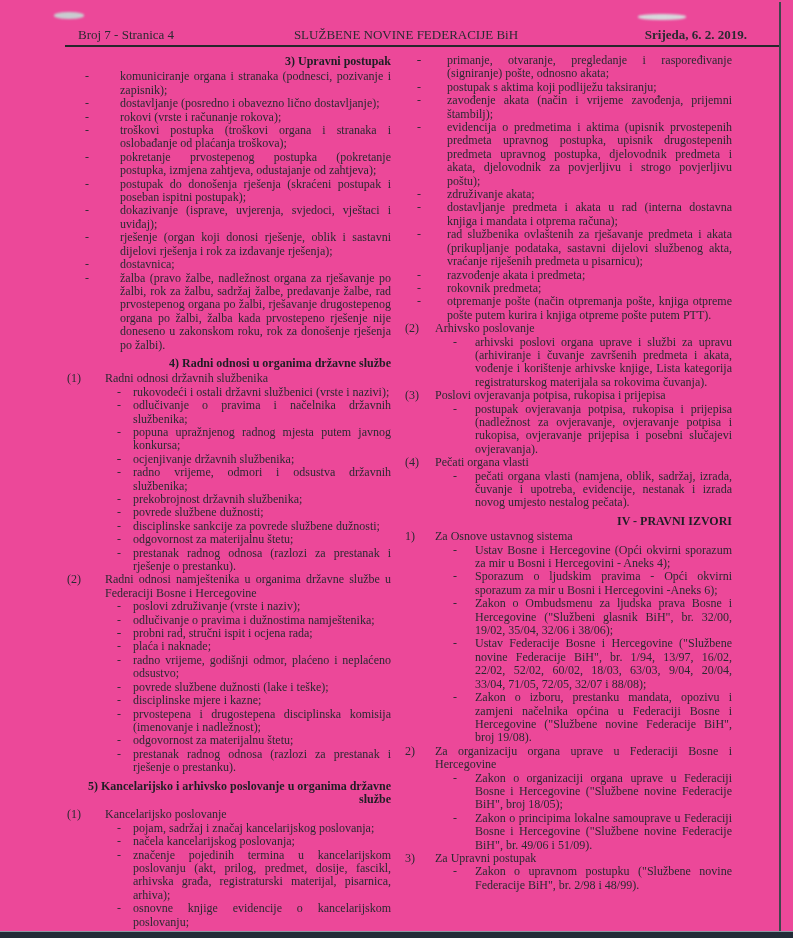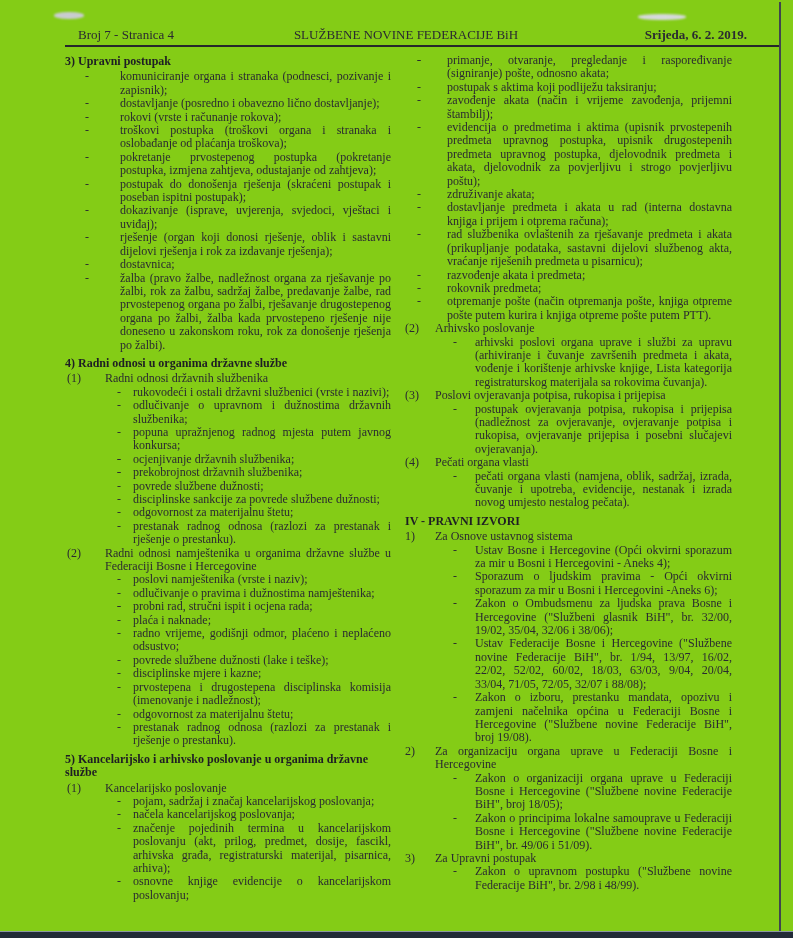--- a/index.html
+++ b/index.html
@@ -1,33 +1,33 @@
 <!DOCTYPE html>
 <html><head>
 <meta charset="utf-8">
 <style>
   html,body { margin:0; padding:0; background:#ffffff; }
   .page {
     position:relative; width:793px; height:938px; overflow:hidden;
-    background:#84cc16; font-family:"Liberation Serif", serif; color:#2a2a31;
+    background:#ec4899; font-family:"Liberation Serif", serif; color:#2a2a31;
   }
   
   .header { position:absolute; top:27px; left:65px; width:682px; height:18px; font-size:13px; }
   .h-left   { position:absolute; left:13px; top:0; }
   .h-center { position:absolute; left:50%; top:0; transform:translateX(-50%); white-space:nowrap; }
   .h-right  { position:absolute; right:0; top:0;font-weight:bold; }
   .rule { position:absolute; top:45px; left:65px; width:714px; height:2px; background:#26272b; }
 
   
   .cols { position:absolute; top:54px; left:65px; width:667px; display:flex; gap:14px; }
   .col { font-size:12px; line-height:13.4px; }
   .col-left  { width:326px; }
   .col-right { width:327px; }
 
-  .heading { font-weight:bold; color:#1e1e24; margin:5px 0 2px 0; text-align:left; }
+  .heading { font-weight:bold; color:#1e1e24; margin:5px 0 2px 0; text-align:right; }
   .col .heading:first-child { margin-top:1px; }
 
   .item { position:relative; text-align:justify; }
   .marker { position:absolute; top:0; }
 
   
   .col-left .lvl1 { padding-left:55px; } .col-left .lvl1 .marker { left:20px; }
   .col-left .lvl2 { padding-left:40px; } .col-left .lvl2 .marker { left:2px; }
   .col-left .lvl3 { padding-left:68px; } .col-left .lvl3 .marker { left:52px; }
 
@@ -66,32 +66,32 @@
         <div class="item lvl1"><span class="marker">-</span><span>troškovi postupka (troškovi organa i stranaka i oslobađanje od plaćanja troškova);</span></div>
         <div class="item lvl1"><span class="marker">-</span><span>pokretanje prvostepenog postupka (pokretanje postupka, izmjena zahtjeva, odustajanje od zahtjeva);</span></div>
         <div class="item lvl1"><span class="marker">-</span><span>postupak do donošenja rješenja (skraćeni postupak i poseban ispitni postupak);</span></div>
         <div class="item lvl1"><span class="marker">-</span><span>dokazivanje (isprave, uvjerenja, svjedoci, vještaci i uviđaj);</span></div>
         <div class="item lvl1"><span class="marker">-</span><span>rješenje (organ koji donosi rješenje, oblik i sastavni dijelovi rješenja i rok za izdavanje rješenja);</span></div>
         <div class="item lvl1"><span class="marker">-</span><span>dostavnica;</span></div>
         <div class="item lvl1"><span class="marker">-</span><span>žalba (pravo žalbe, nadležnost organa za rješavanje po žalbi, rok za žalbu, sadržaj žalbe, predavanje žalbe, rad prvostepenog organa po žalbi, rješavanje drugostepenog organa po žalbi, žalba kada prvostepeno rješenje nije doneseno u zakonskom roku, rok za donošenje rješenja po žalbi).</span></div>
         <div class="heading">4) Radni odnosi u organima državne službe</div>
         <div class="item lvl2"><span class="marker">(1)</span><span>Radni odnosi državnih službenika</span></div>
         <div class="item lvl3"><span class="marker">-</span><span>rukovodeći i ostali državni službenici (vrste i nazivi);</span></div>
-        <div class="item lvl3"><span class="marker">-</span><span>odlučivanje o upravnom i dužnostima državnih službenika;</span></div>
+        <div class="item lvl3"><span class="marker">-</span><span>odlučivanje o pravima i načelnika državnih službenika;</span></div>
         <div class="item lvl3"><span class="marker">-</span><span>popuna upražnjenog radnog mjesta putem javnog konkursa;</span></div>
         <div class="item lvl3"><span class="marker">-</span></div>
         <div class="item lvl3"><span class="marker">-</span><span>ocjenjivanje državnih službenika;</span></div>
-        <div class="item lvl3"><span class="marker">-</span></div>
+        <div class="item lvl3"><span class="marker">-</span><span>radno vrijeme, odmori i odsustva državnih službenika;</span></div>
         <div class="item lvl3"><span class="marker">-</span><span>prekobrojnost državnih službenika;</span></div>
         <div class="item lvl3"><span class="marker">-</span><span>povrede službene dužnosti;</span></div>
         <div class="item lvl3"><span class="marker">-</span><span>disciplinske sankcije za povrede službene dužnosti;</span></div>
         <div class="item lvl3"><span class="marker">-</span><span>odgovornost za materijalnu štetu;</span></div>
         <div class="item lvl3"><span class="marker">-</span><span>prestanak radnog odnosa (razlozi za prestanak i rješenje o prestanku).</span></div>
         <div class="item lvl2"><span class="marker">(2)</span><span>Radni odnosi namještenika u organima državne službe u Federaciji Bosne i Hercegovine</span></div>
-        <div class="item lvl3"><span class="marker">-</span><span>poslovi namještenika (vrste i naziv);</span></div>
+        <div class="item lvl3"><span class="marker">-</span><span>poslovi združivanje (vrste i naziv);</span></div>
         <div class="item lvl3"><span class="marker">-</span><span>odlučivanje o pravima i dužnostima namještenika;</span></div>
         <div class="item lvl3"><span class="marker">-</span></div>
         <div class="item lvl3"><span class="marker">-</span><span>probni rad, stručni ispit i ocjena rada;</span></div>
         <div class="item lvl3"><span class="marker">-</span><span>plaća i naknade;</span></div>
         <div class="item lvl3"><span class="marker">-</span><span>radno vrijeme, godišnji odmor, plaćeno i neplaćeno odsustvo;</span></div>
         <div class="item lvl3"><span class="marker">-</span><span>povrede službene dužnosti (lake i teške);</span></div>
         <div class="item lvl3"><span class="marker">-</span><span>disciplinske mjere i kazne;</span></div>
         <div class="item lvl3"><span class="marker">-</span><span>prvostepena i drugostepena disciplinska komisija (imenovanje i nadležnost);</span></div>
         <div class="item lvl3"><span class="marker">-</span><span>odgovornost za materijalnu štetu;</span></div>
         <div class="item lvl3"><span class="marker">-</span><span>prestanak radnog odnosa (razlozi za prestanak i rješenje o prestanku).</span></div>
@@ -102,21 +102,21 @@
         <div class="item lvl3"><span class="marker">-</span><span>značenje pojedinih termina u kancelarijskom poslovanju (akt, prilog, predmet, dosije, fascikl, arhivska građa, registraturski materijal, pisarnica, arhiva);</span></div>
         <div class="item lvl3"><span class="marker">-</span><span>osnovne knjige evidencije o kancelarijskom poslovanju;</span></div>
       </div>
     <div class="col col-right" id="col-right">
         <div class="item lvl1"><span class="marker">-</span></div>
         <div class="item lvl1"><span class="marker">-</span><span>primanje, otvaranje, pregledanje i raspoređivanje (signiranje) pošte, odnosno akata;</span></div>
         <div class="item lvl1"><span class="marker">-</span><span>postupak s aktima koji podliježu taksiranju;</span></div>
         <div class="item lvl1"><span class="marker">-</span><span>zavođenje akata (način i vrijeme zavođenja, prijemni štambilj);</span></div>
         <div class="item lvl1"><span class="marker">-</span><span>evidencija o predmetima i aktima (upisnik prvostepenih predmeta upravnog postupka, upisnik drugostepenih predmeta upravnog postupka, djelovodnik predmeta i akata, djelovodnik za povjerljivu i strogo povjerljivu poštu);</span></div>
         <div class="item lvl1"><span class="marker">-</span><span>združivanje akata;</span></div>
-        <div class="item lvl1"><span class="marker">-</span><span>dostavljanje predmeta i akata u rad (interna dostavna knjiga i prijem i otprema računa);</span></div>
+        <div class="item lvl1"><span class="marker">-</span><span>dostavljanje predmeta i akata u rad (interna dostavna knjiga i mandata i otprema računa);</span></div>
         <div class="item lvl1"><span class="marker">-</span><span>rad službenika ovlaštenih za rješavanje predmeta i akata (prikupljanje podataka, sastavni dijelovi službenog akta, vraćanje riješenih predmeta u pisarnicu);</span></div>
         <div class="item lvl1"><span class="marker">-</span><span>razvođenje akata i predmeta;</span></div>
         <div class="item lvl1"><span class="marker">-</span><span>rokovnik predmeta;</span></div>
         <div class="item lvl1"><span class="marker">-</span><span>otpremanje pošte (način otpremanja pošte, knjiga otpreme pošte putem kurira i knjiga otpreme pošte putem PTT).</span></div>
         <div class="item lvl2"><span class="marker">(2)</span><span>Arhivsko poslovanje</span></div>
         <div class="item lvl3"><span class="marker">-</span><span>arhivski poslovi organa uprave i službi za upravu (arhiviranje i čuvanje završenih predmeta i akata, vođenje i korištenje arhivske knjige, Lista kategorija registraturskog materijala sa rokovima čuvanja).</span></div>
         <div class="item lvl2"><span class="marker">(3)</span><span>Poslovi ovjeravanja potpisa, rukopisa i prijepisa</span></div>
         <div class="item lvl3"><span class="marker">-</span><span>postupak ovjeravanja potpisa, rukopisa i prijepisa (nadležnost za ovjeravanje, ovjeravanje potpisa i rukopisa, ovjeravanje prijepisa i posebni slučajevi ovjeravanja).</span></div>
         <div class="item lvl2"><span class="marker">(4)</span><span>Pečati organa vlasti</span></div>
         <div class="item lvl3"><span class="marker">-</span><span>pečati organa vlasti (namjena, oblik, sadržaj, izrada, čuvanje i upotreba, evidencije, nestanak i izrada novog umjesto nestalog pečata).</span></div>

